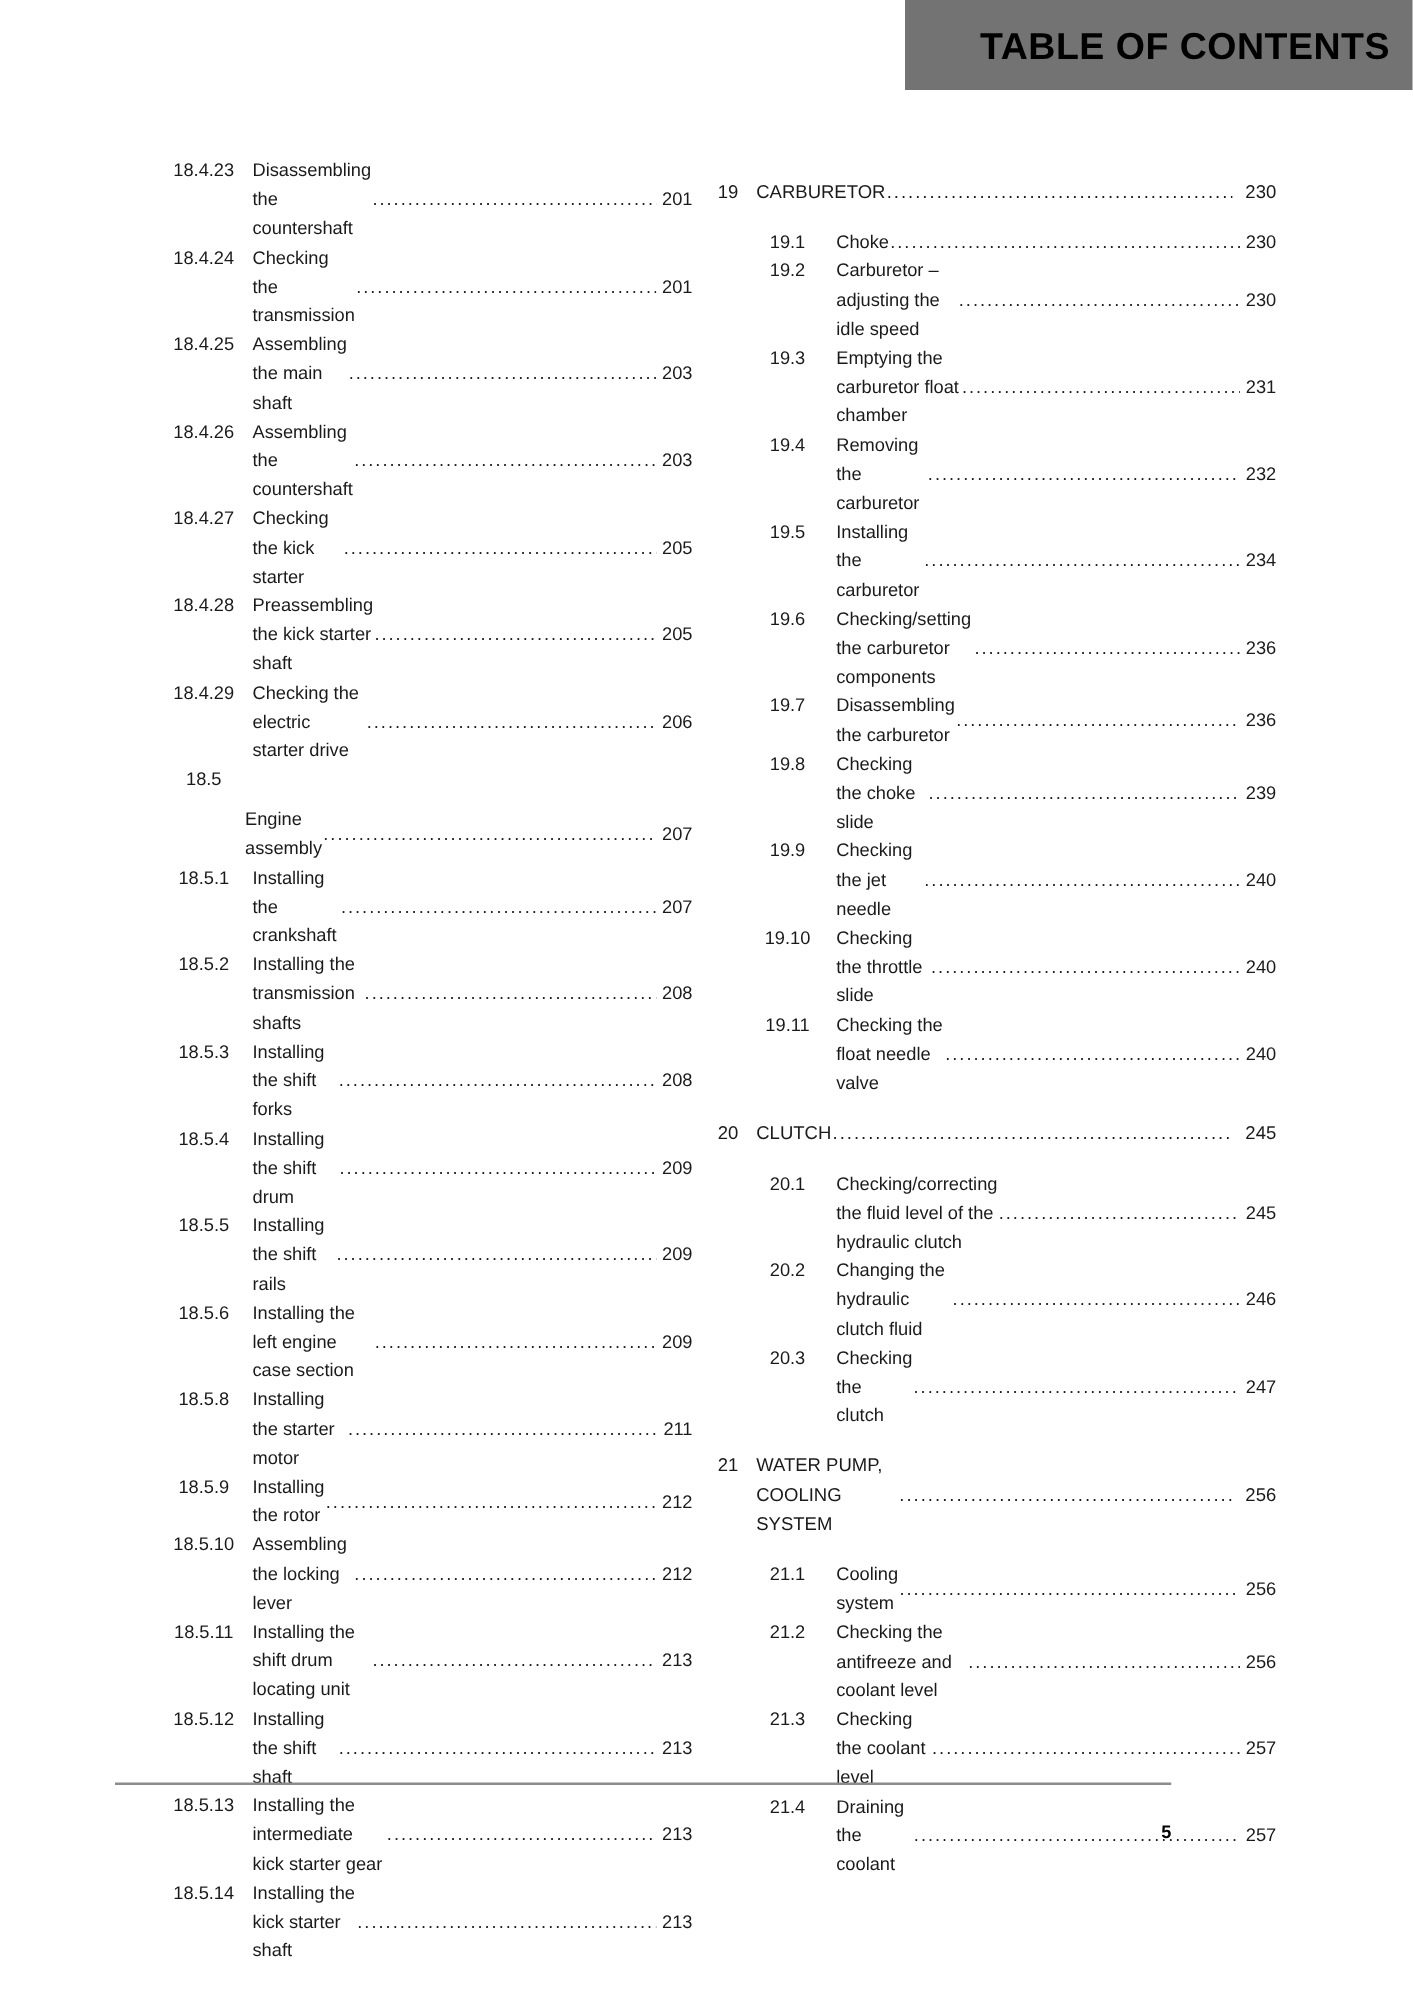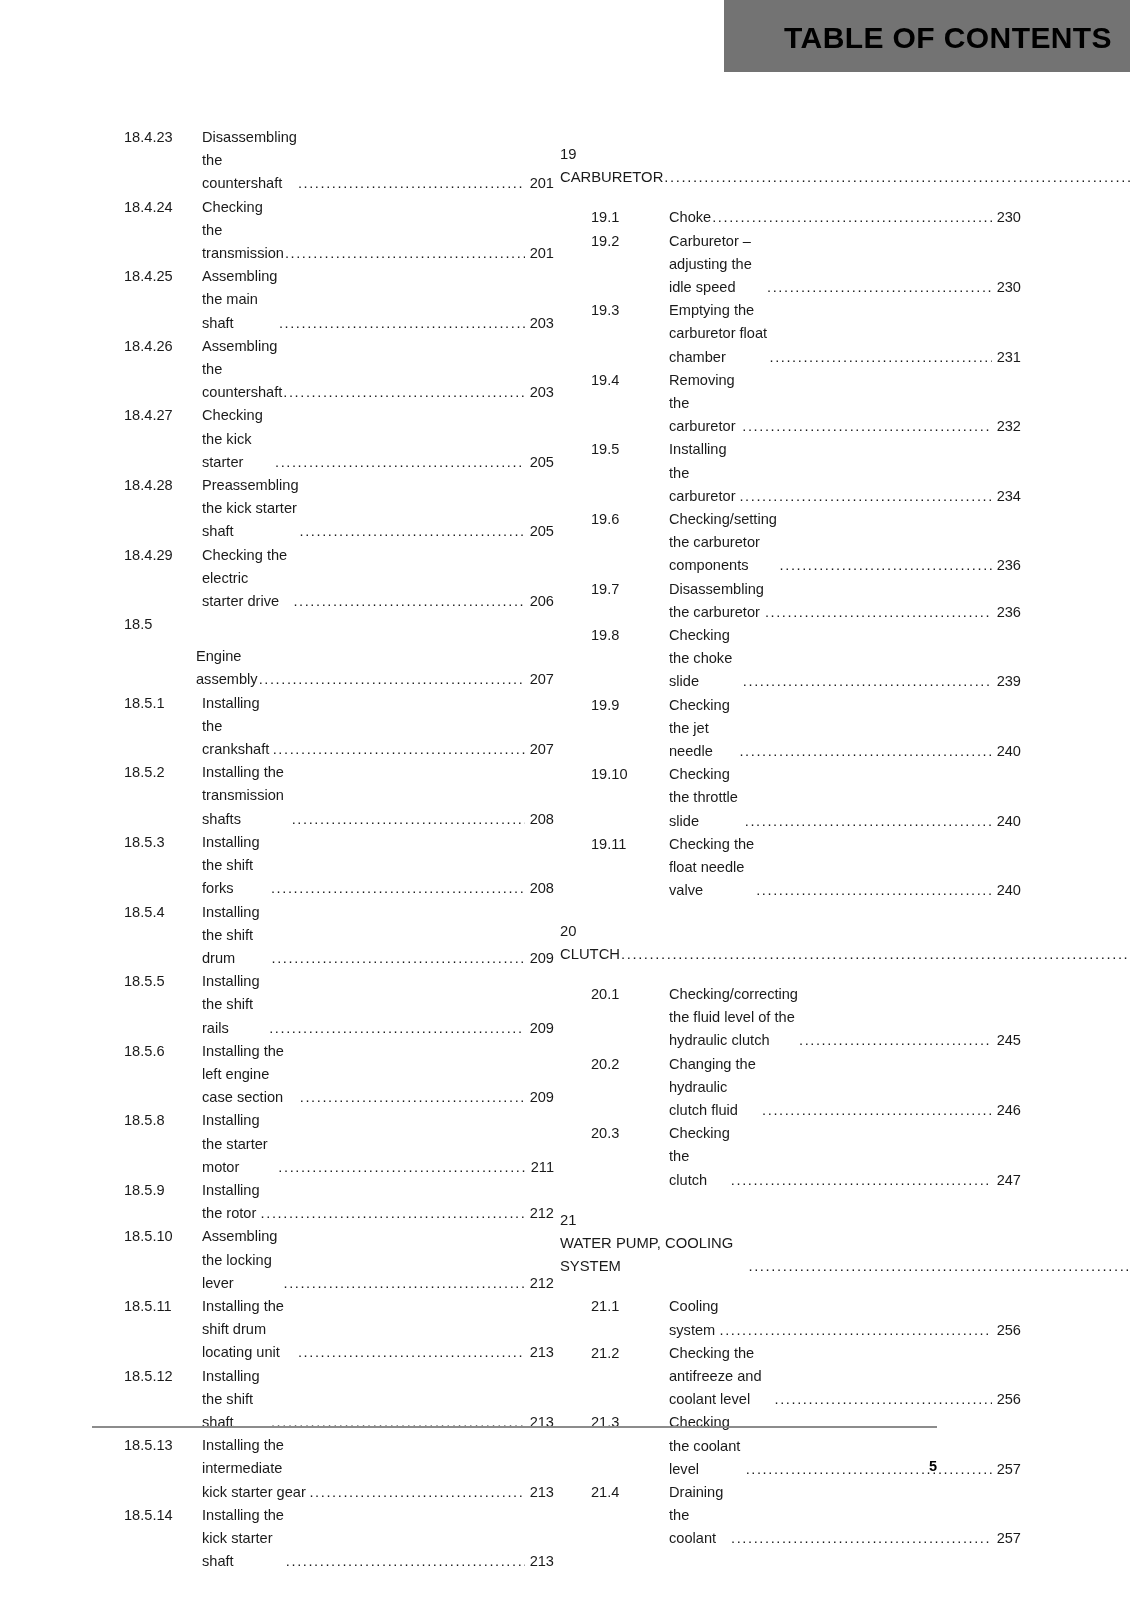--- a/index.html
+++ b/index.html
@@ -54,25 +54,26 @@
   
   .entry {
     display: flex;
     align-items: flex-start;
     font-size: 14.6px;
     line-height: 23.2px;
   }
   .entry .num {
     flex: 0 0 auto;
     white-space: nowrap;
+    text-align: center;
   }
   .entry .body {
     flex: 1 1 auto;
     display: flex;
-    align-items: flex-end;
+    align-items: center;
     min-width: 0;
   }
   .entry .title {
     flex: 0 1 auto;
   }
   .entry .leader {
     flex: 1 1 auto;
     overflow: hidden;
     white-space: nowrap;
     letter-spacing: 1.6px;
@@ -95,21 +96,20 @@
   .lvl-sub .body  { }
 
   
   .lvl-sec .num   { width: 78px; }
   .lvl-sec .body  { margin-left: -6px; margin-top: 32px; }
 
   
   .lvl-chap {
     margin-left: -31px;
     font-size: 14.8px;
-    flex-direction: column;
   }
   .lvl-chap .num  { width: 45px; }
   .lvl-chap .page { min-width: 30px; }
 
   
   .gap-before { margin-top: 17px; }
   .gap-after  { margin-top: 17px; }
 
   
   #footer-rule {

